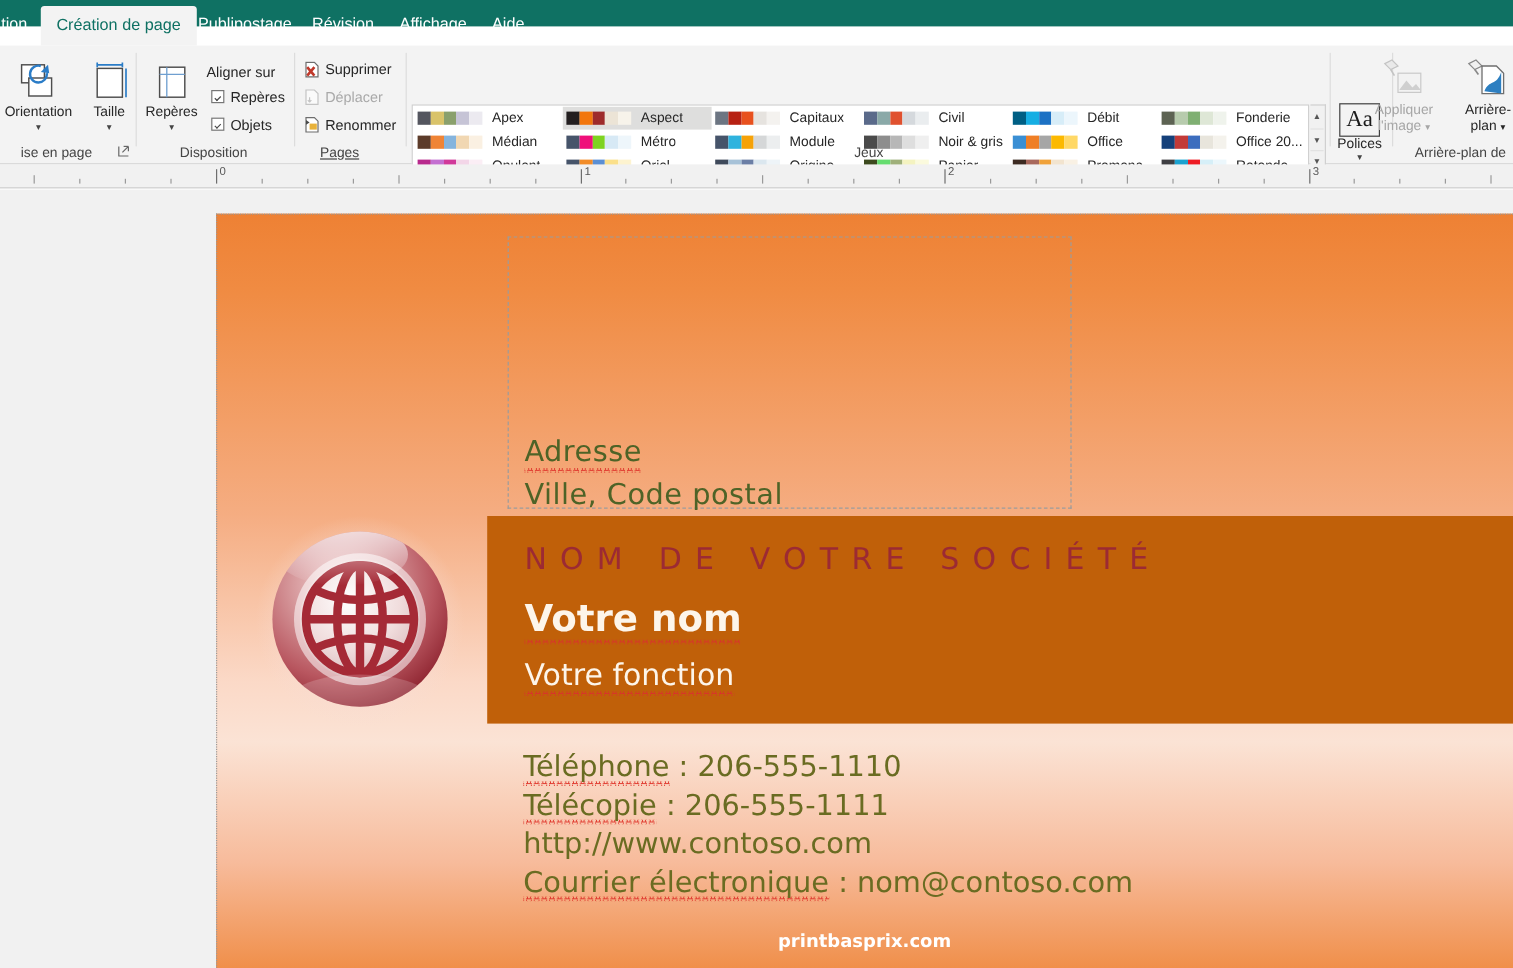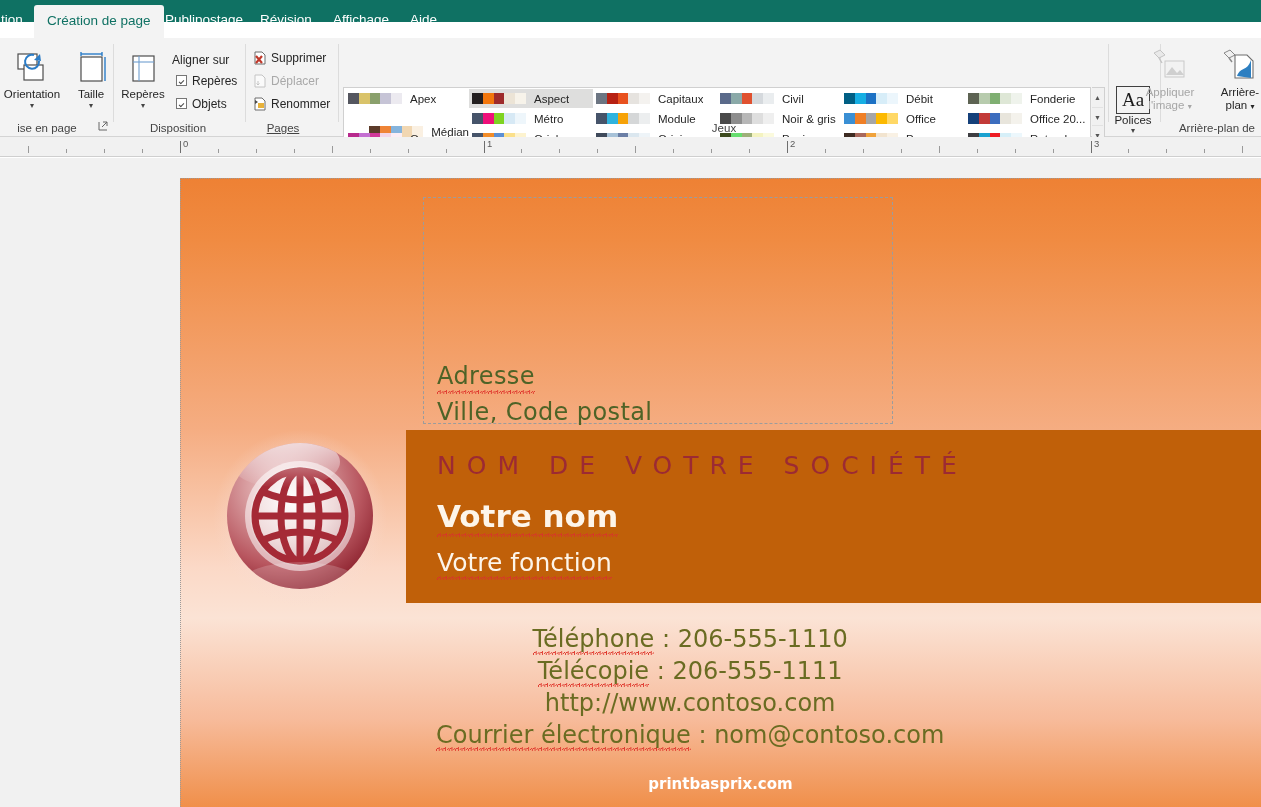--- a/index.html
+++ b/index.html
@@ -144,21 +144,21 @@
   }
   .yrole {
     position:absolute; left:31px; top:118px; color:#fdf5ea; font-size:25px;
     font-family:"DejaVu Sans", sans-serif; white-space:nowrap;
   }
 
   .contact {
     position:absolute; left:256px; top:445px; color:#6a6c22; font-size:24px;
     font-family:"DejaVu Sans", sans-serif; line-height:32px; white-space:nowrap;
   }
-  .contact div { height:32px;text-align:center; }
+  .contact div { height:32px; }
   .footer {
     position:absolute; left:0; top:597px; width:1081px; text-align:center;
     color:#ffffff; font-size:15px; font-weight:bold;
     font-family:"DejaVu Sans", sans-serif;
   }
 
   
   .sq {
     background-image:
       radial-gradient(circle at 1.6px 3.3px, transparent 1.2px, #e03a2f 1.25px, #e03a2f 1.9px, transparent 1.95px),
@@ -278,21 +278,21 @@
         <div class="schemecell" style="left: 1px; top: 1px;">
           <span class="sw">
             <i style="background: rgb(84, 86, 95);"></i>
             <i style="background: rgb(217, 195, 106);"></i>
             <i style="background: rgb(138, 160, 108);"></i>
             <i style="background: rgb(198, 196, 214);"></i>
             <i style="background: rgb(236, 234, 240);"></i>
           </span>
           <span class="nm">Apex</span>
         </div>
-        <div class="schemecell" style="left: 1px; top: 34px; justify-content: flex-end;">
+        <div class="schemecell" style="left: 1px; top: 21px;">
           <span class="sw">
             <i style="background: rgb(92, 59, 42);"></i>
             <i style="background: rgb(239, 132, 54);"></i>
             <i style="background: rgb(133, 180, 221);"></i>
             <i style="background: rgb(241, 215, 178);"></i>
             <i style="background: rgb(250, 240, 226);"></i>
           </span>
           <span class="nm">Médian</span>
         </div>
         <div class="schemecell" style="left: 1px; top: 41px;">

